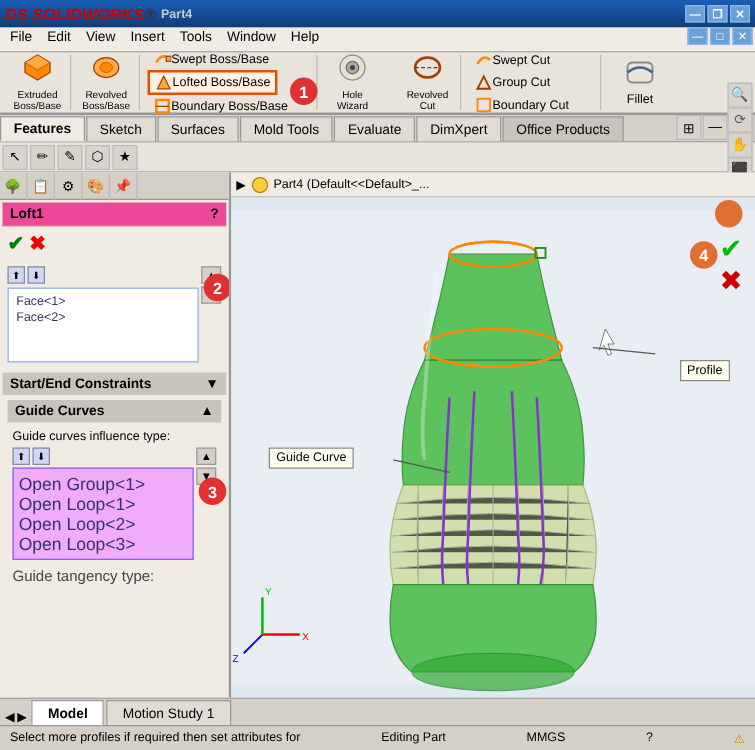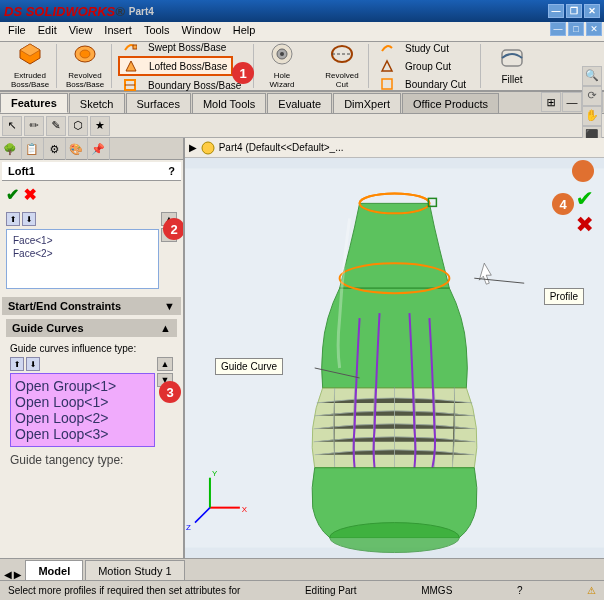--- a/index.html
+++ b/index.html
@@ -75,21 +75,21 @@
       cursor: pointer;
       font-size: 9px;
       text-align: center;
       padding: 2px;
       border: 1px solid transparent;
     }
     .tool-icon-large { font-size: 18px; margin-bottom: 1px; }
     .tool-btn-small {
       display: flex;
       align-items: center;
-      gap: 11px;
+      gap: 0;
       padding: 1px 4px;
       cursor: pointer;
       font-size: 10px;
       white-space: nowrap;
       border: 1px solid transparent;
     }
     .tool-btn-small.highlighted {
       border: 2px solid #e05000;
       background: #fff0e0;
     }
@@ -191,21 +191,21 @@
     
     #loft-panel {
       flex: 1;
       overflow-y: auto;
       padding: 2px;
     }
     #loft-title {
       display: flex;
       align-items: center;
       justify-content: space-between;
-      background: #ffffff;
+      background: #ec4899;
       padding: 3px 6px;
       font-weight: bold;
       font-size: 11px;
       border-bottom: 1px solid #999;
     }
     #loft-controls {
       display: flex;
       gap: 4px;
       padding: 4px;
       align-items: center;
@@ -523,21 +523,21 @@
           <span style="font-size:8px; text-align:center; line-height:1.1;">Revolved<br>Cut</span>
         </div>
       </div>
     </div>
 
     <div class="toolbar-section" style="flex-direction:column; align-items:flex-start; width:110px; padding:2px 4px;">
       <div class="tool-btn-small">
         <svg width="14" height="14" viewBox="0 0 14 14">
             <path d="M2,10 Q7,2 12,7" fill="none" stroke="#ff8800" stroke-width="2"></path>
           </svg>
-        <span>Study Cut</span>
+        <span>Swept Cut</span>
       </div>
       <div class="tool-btn-small">
         <svg width="14" height="14" viewBox="0 0 14 14">
             <polygon points="2,12 7,2 12,12" fill="none" stroke="#a04000" stroke-width="1.5"></polygon>
           </svg>
         <span>Group Cut</span>
       </div>
       <div class="tool-btn-small">
         <svg width="14" height="14" viewBox="0 0 14 14">
             <rect x="2" y="2" width="10" height="10" fill="none" stroke="#ff8800" stroke-width="1.5"></rect>

